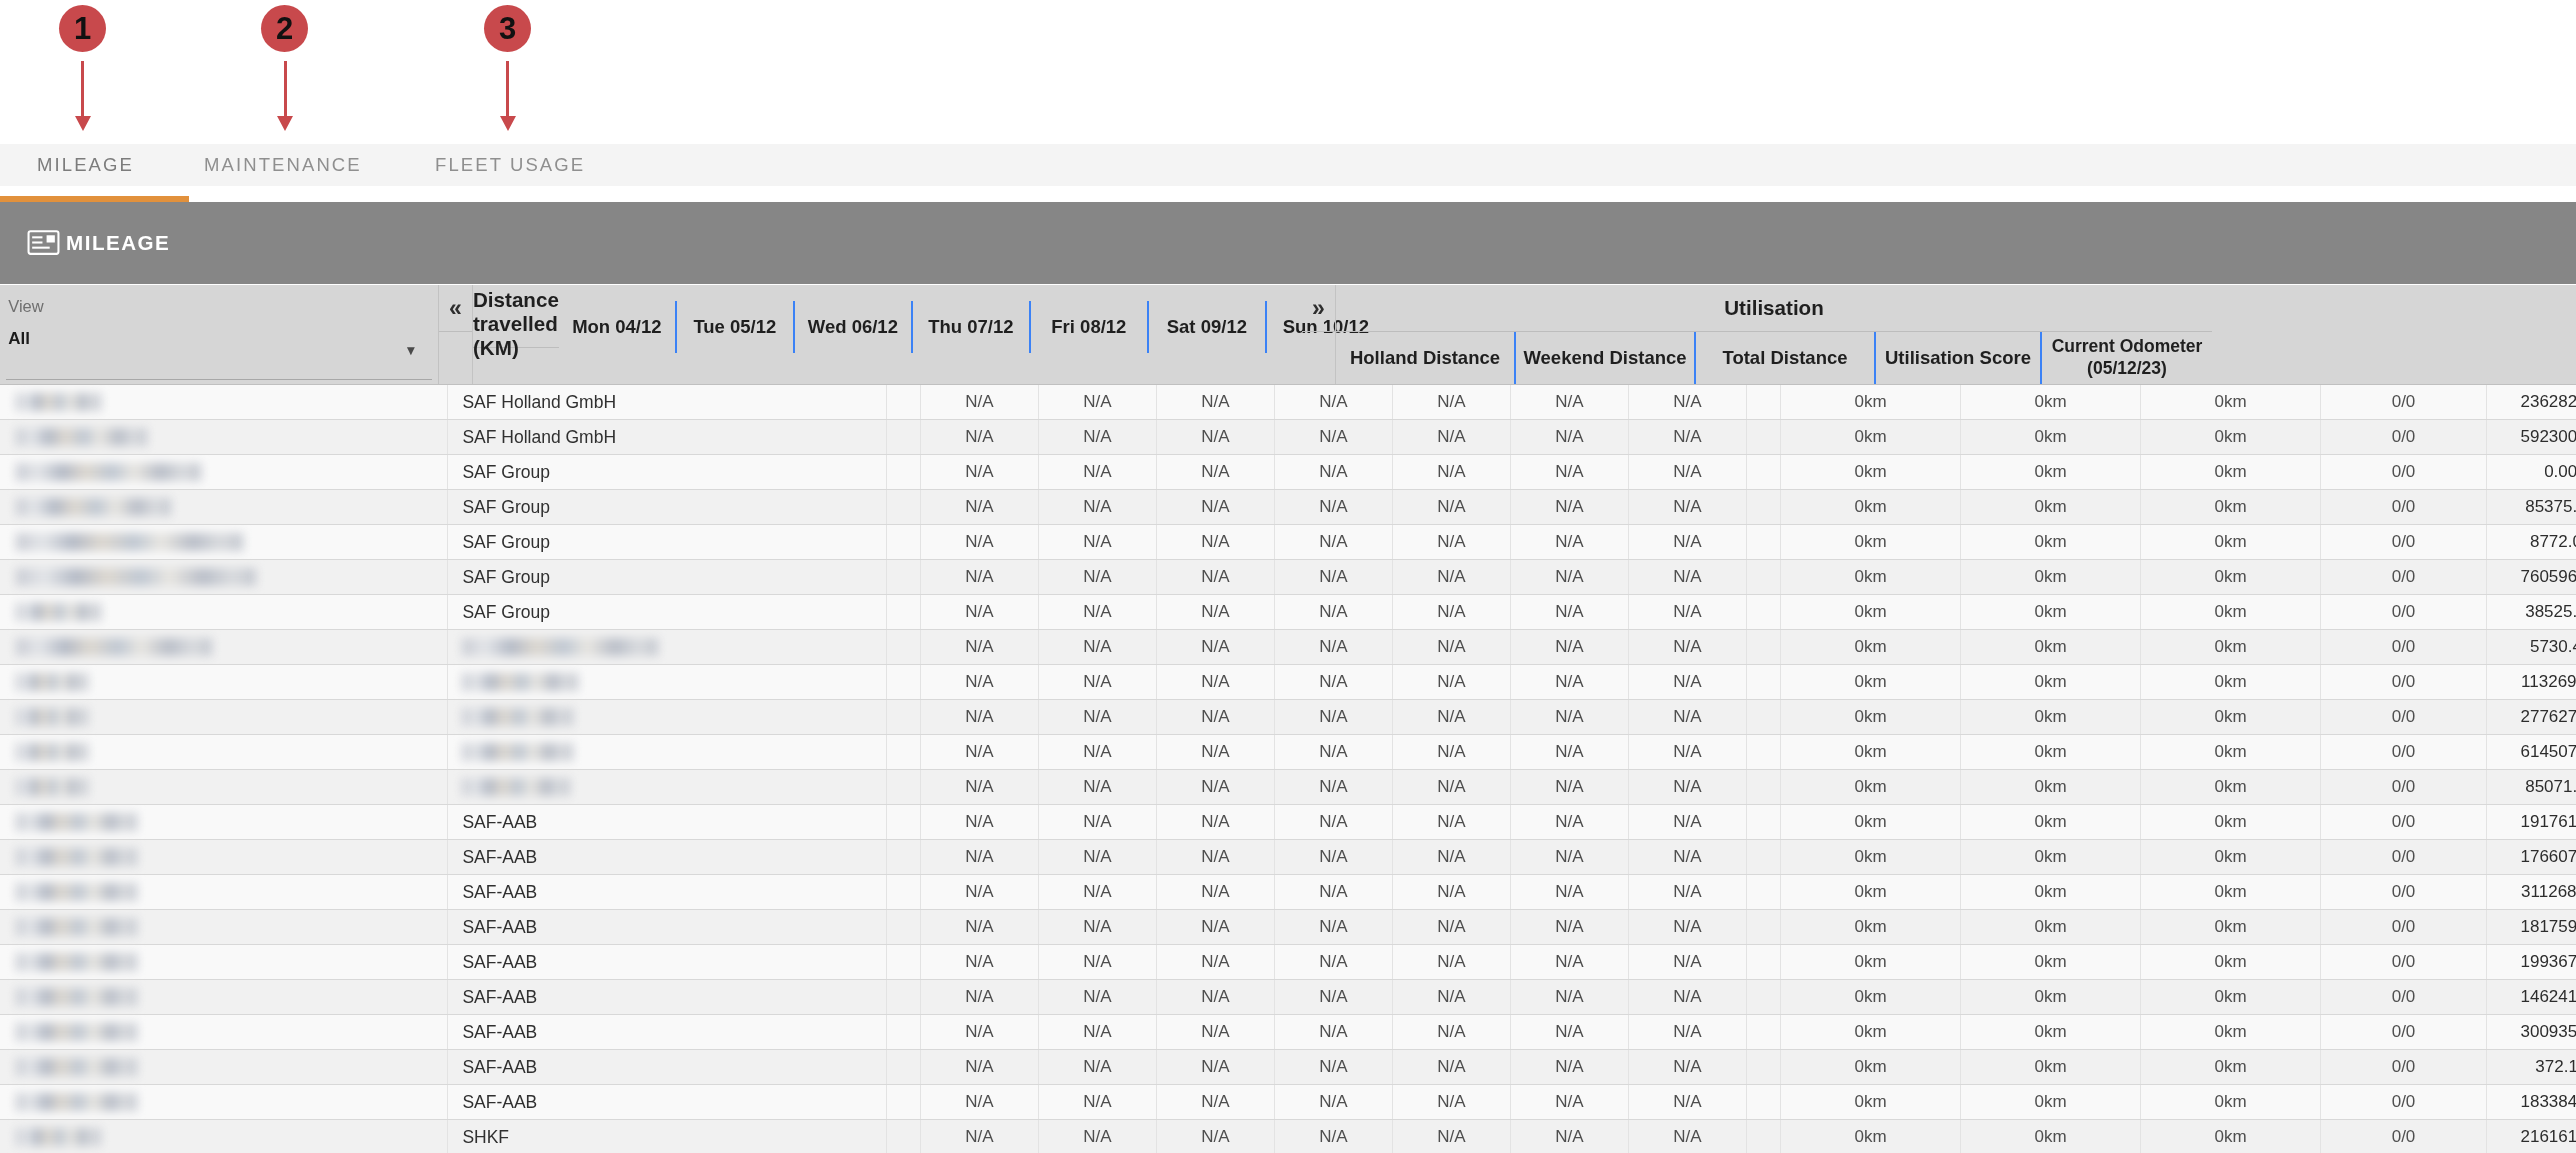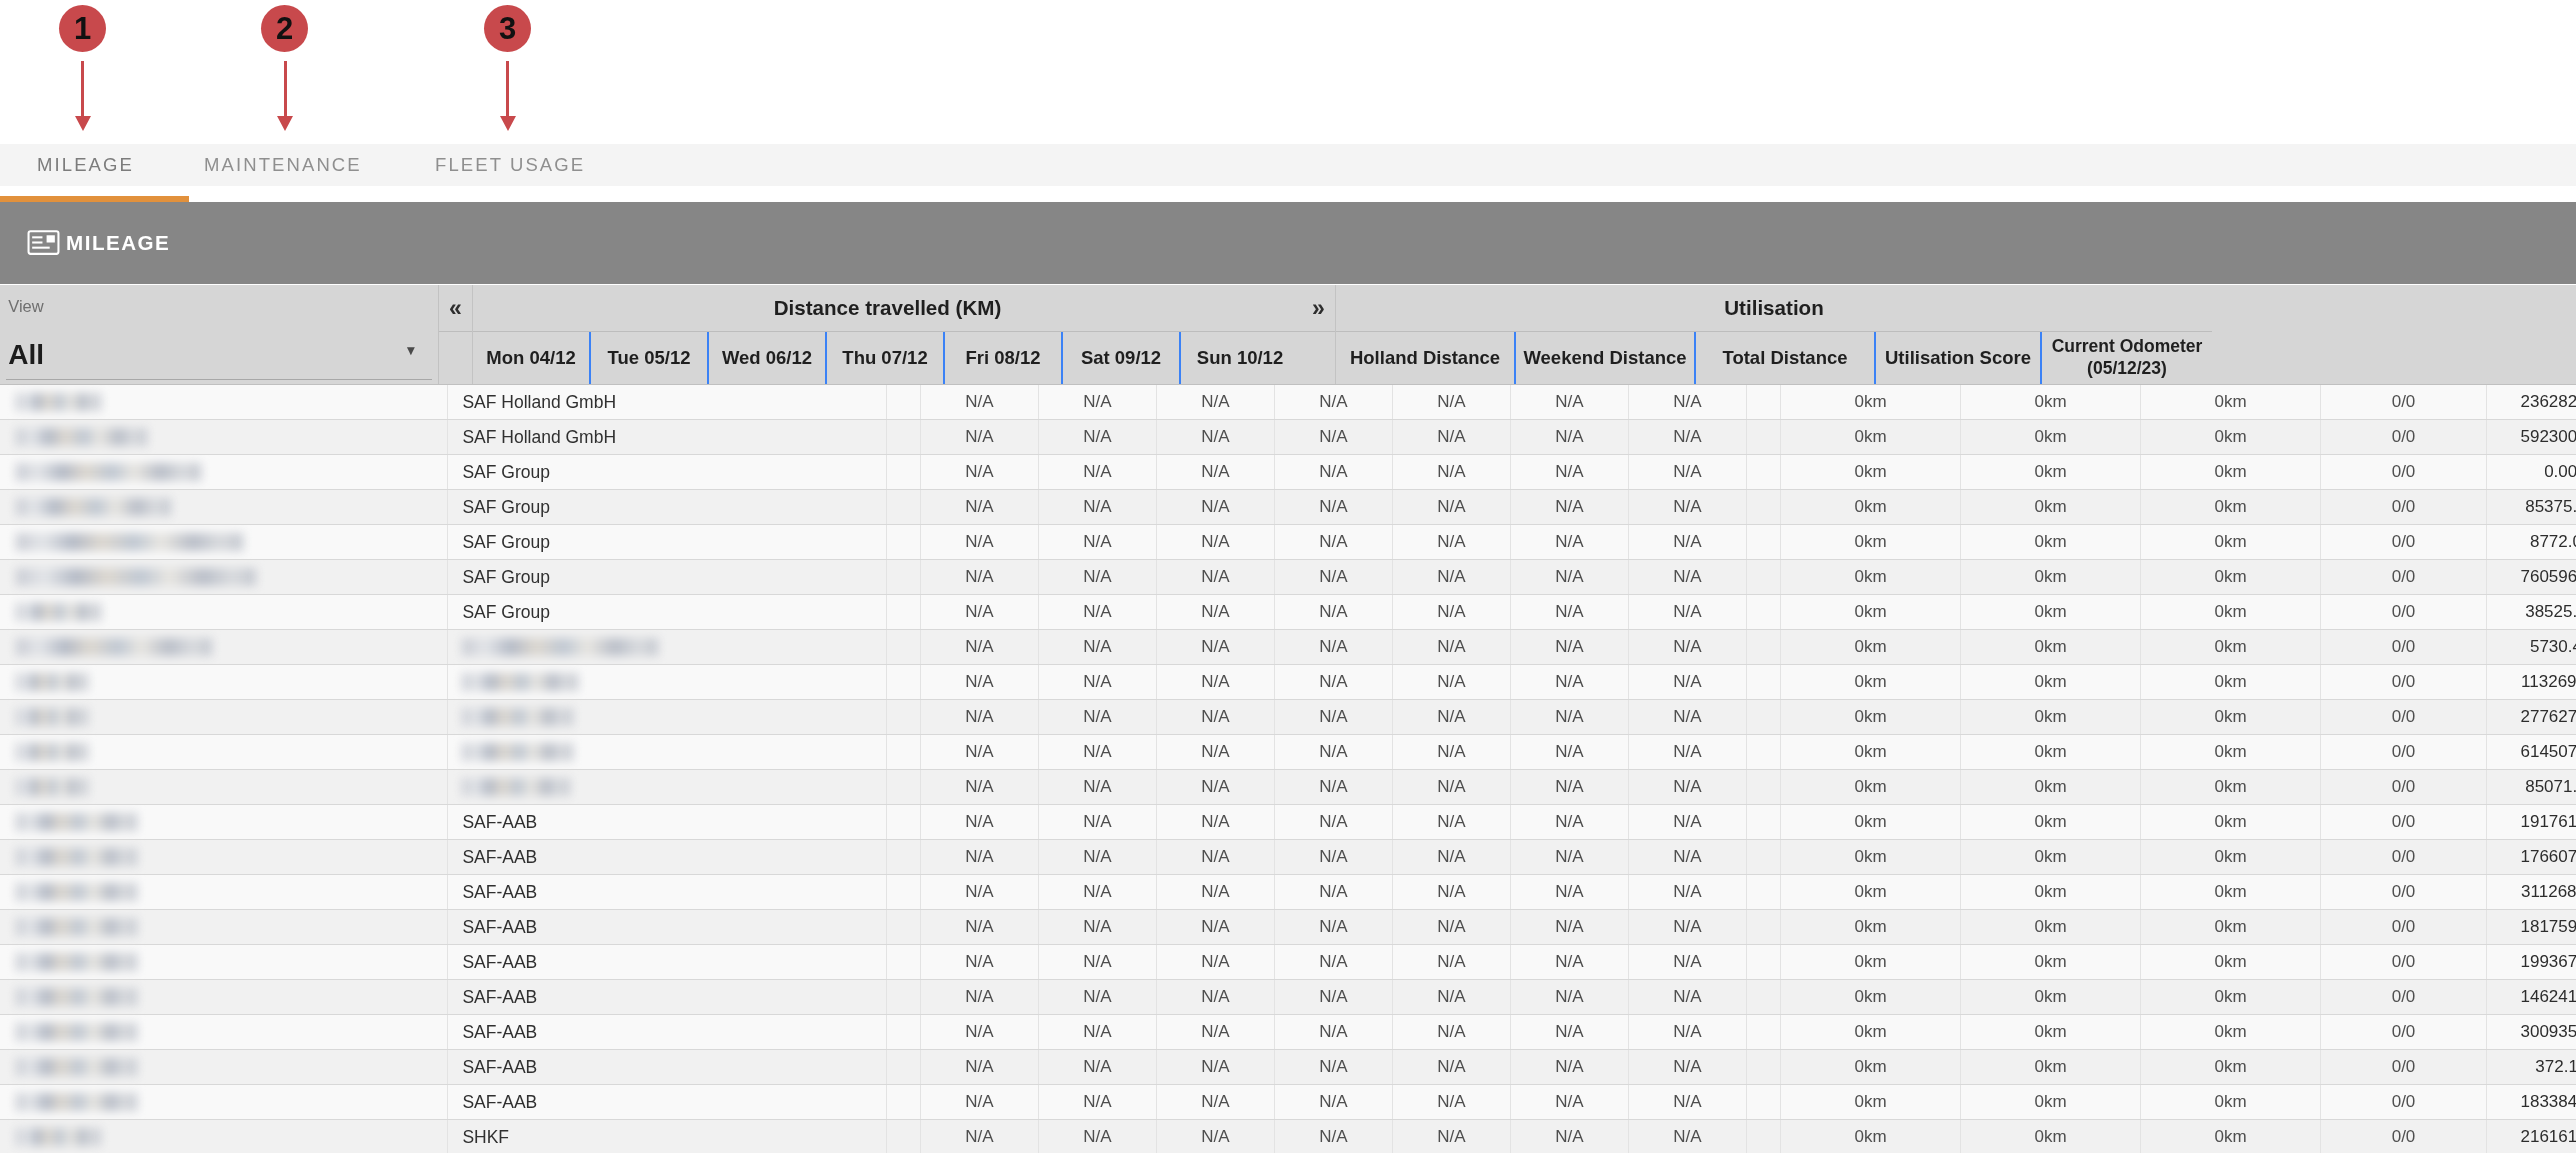--- a/index.html
+++ b/index.html
@@ -47,29 +47,29 @@
   .c-fleet{width:448px;} .c-group{width:439px;} .c-nav{width:34px;}
   .c-day{width:118px;} .c-wd{width:180px;} .c-we{width:180px;}
   .c-td{width:180px;} .c-us{width:166px;} .c-od{width:170px;}
 
   .fleet-hcol{display:flex;align-items:flex-end;border-right:1px solid #c2c2c2;position:relative;}
   .fleet-htext{font-size:20.6px;font-weight:600;color:#3a3a3a;padding:0 0 15.5px 17px;}
   .fleet-hcol::after{content:"";position:absolute;left:10.3px;right:10.3px;bottom:4.1px;height:1px;background:#b5b5b5;}
 
   .group-hcol{position:relative;border-right:1px solid #c2c2c2;}
   .group-hlabel{position:absolute;left:8.2px;top:12.4px;font-size:16.5px;color:#6f6f6f;}
-  .group-hvalue{position:absolute;left:8.2px;top:54px;font-size:28px;font-weight:bold;color:#1c1c1c;text-align:right;}
+  .group-hvalue{position:absolute;left:8.2px;top:44px;font-size:17px;font-weight:bold;color:#1c1c1c;text-align:right;}
   .group-hcaret{position:absolute;right:20.6px;top:58px;font-size:13.4px;color:#4a4a4a;}
   .group-hcol::after{content:"";position:absolute;left:6.2px;right:6.2px;bottom:4.1px;height:1px;background:#a8a8a8;}
 
   .nav-col{display:flex;flex-direction:column;border-right:1px solid #c3c3c3;}
   .nav-glyph{height:47px;box-sizing:border-box;border-bottom:1px solid #bdbdbd;display:flex;
              align-items:center;justify-content:center;font-size:23px;font-weight:bold;color:#2e2e2e;}
   .nav-spacer{flex:1;}
-  .days-wrap{width:829px;display:flex;flex-direction:column;}
+  .days-wrap{width:829px;display:flex;flex-direction:row;margin-top:16px;}
   .util-wrap{width:876px;display:flex;flex-direction:column;}
   .od-head{font-size:17.5px;line-height:1.25;flex-direction:column;}
 
   
   .grid{position:absolute;top:385px;left:0;width:2661px;height:768px;overflow:hidden;}
   .row{display:flex;height:35px;box-sizing:border-box;border-bottom:1px solid #d8d8d8;}
   .row.odd{background:#f9f9f9;} .row.even{background:#f1f1f1;}
   .cell{box-sizing:border-box;height:100%;display:flex;align-items:center;justify-content:center;
         font-size:17px;color:#4f4f4f;border-right:1px solid #e3e3e3;overflow:hidden;}
   .cell:last-child{border-right:none;}

